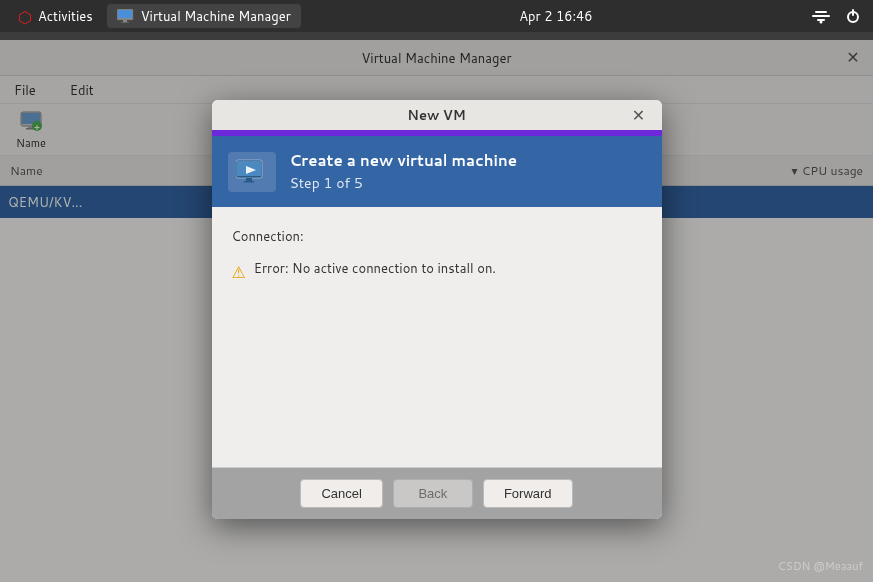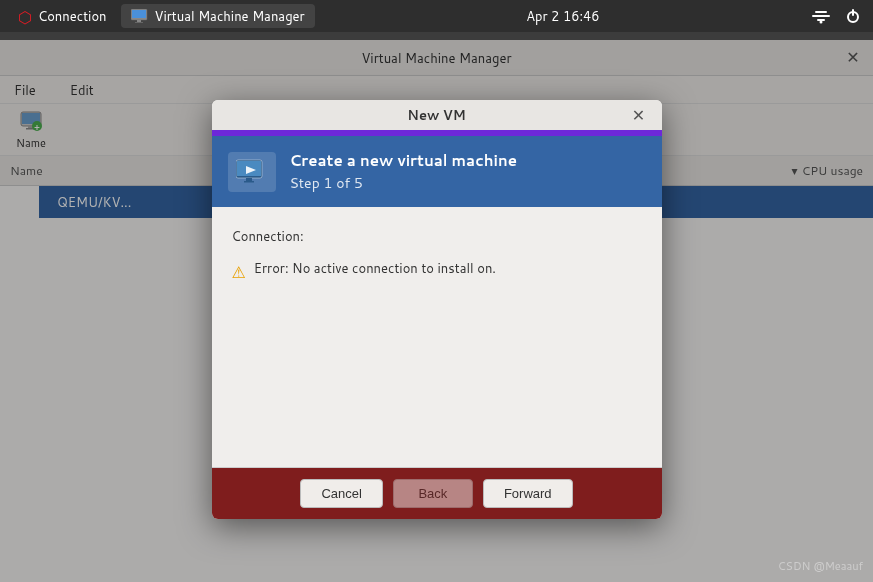--- a/index.html
+++ b/index.html
@@ -162,24 +162,23 @@
     .vm-list-header-cpu {
       display: flex;
       align-items: center;
       gap: 4px;
     }
     .vm-row {
       height: 32px;
       background: #3465a4;
       display: flex;
       align-items: center;
-      padding: 0 18px;
+      padding: 0 8px;
       color: #fff;
       font-size: 13px;
-      margin-left: 39px;
     }
 
     
     .modal-backdrop {
       position: absolute;
       top: 0; left: 0; right: 0; bottom: 0;
       background: rgba(0,0,0,0.3);
     }
 
     
@@ -279,21 +278,21 @@
     .warning-icon {
       font-size: 16px;
       color: #e8a000;
       flex-shrink: 0;
       margin-top: 1px;
     }
 
     
     .dialog-footer {
       height: 52px;
-      background: #7f1d1d;
+      background: #a3a3a3;
       display: flex;
       align-items: center;
       justify-content: center;
       gap: 10px;
       border-top: 1px solid #ccc;
       padding: 0 16px;
     }
     .dialog-btn {
       padding: 6px 20px;
       border-radius: 4px;
@@ -318,21 +317,21 @@
       color: rgba(255,255,255,0.4);
     }
   </style>
 </head>
 <body>
 
 <div class="system-bar">
   <div class="system-bar-left">
     <div class="activities-btn">
       <span class="activities-icon">⬡</span>
-      <span>Connection</span>
+      <span>Activities</span>
     </div>
     <div class="vm-manager-taskbar">
       <svg width="18" height="14" viewBox="0 0 18 14">
         <rect x="0" y="0" width="16" height="11" rx="1" fill="#888" stroke="#666" stroke-width="0.5"></rect>
         <rect x="1" y="1" width="14" height="8" fill="#4a90d9"></rect>
         <rect x="6" y="11" width="4" height="2" fill="#888"></rect>
         <rect x="4" y="13" width="8" height="1" fill="#666"></rect>
       </svg>
       <span>Virtual Machine Manager</span>
     </div>

